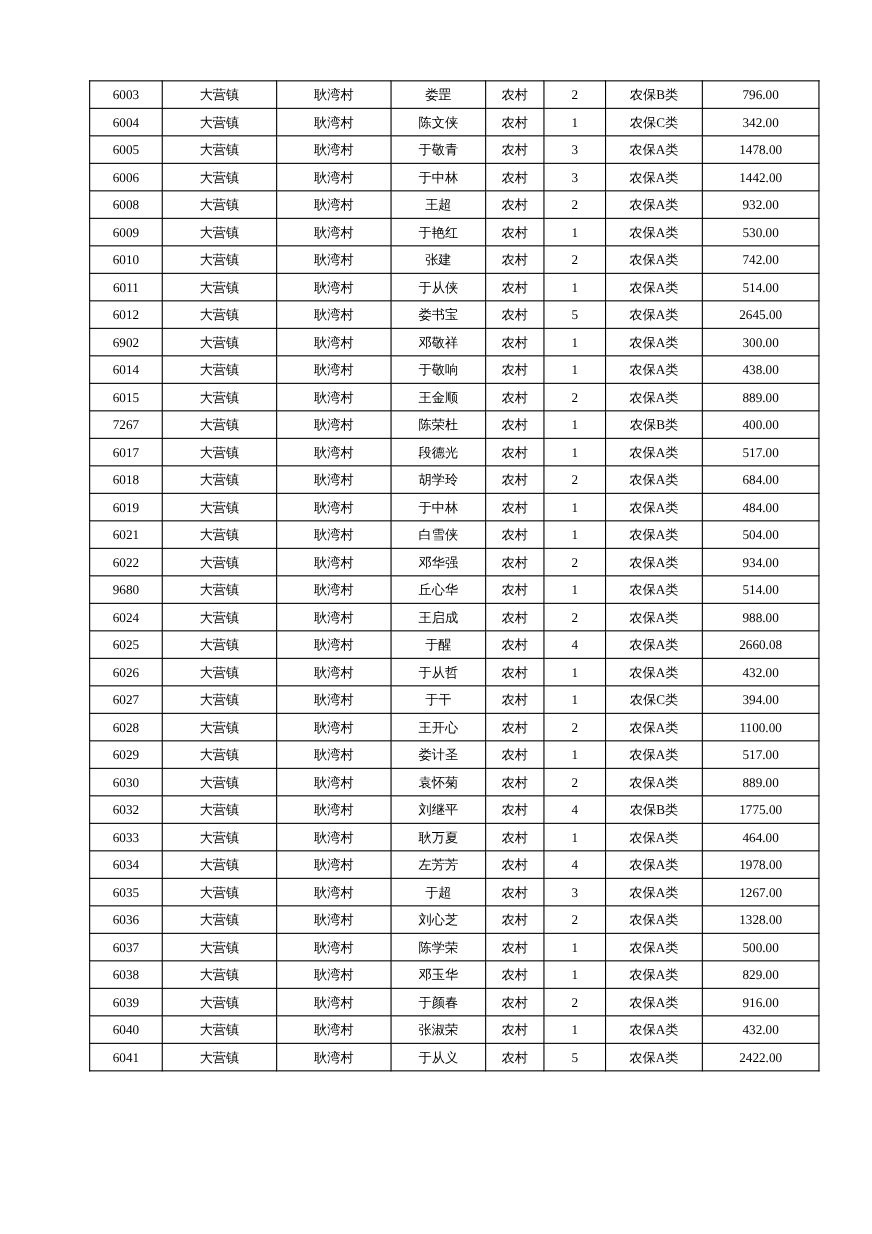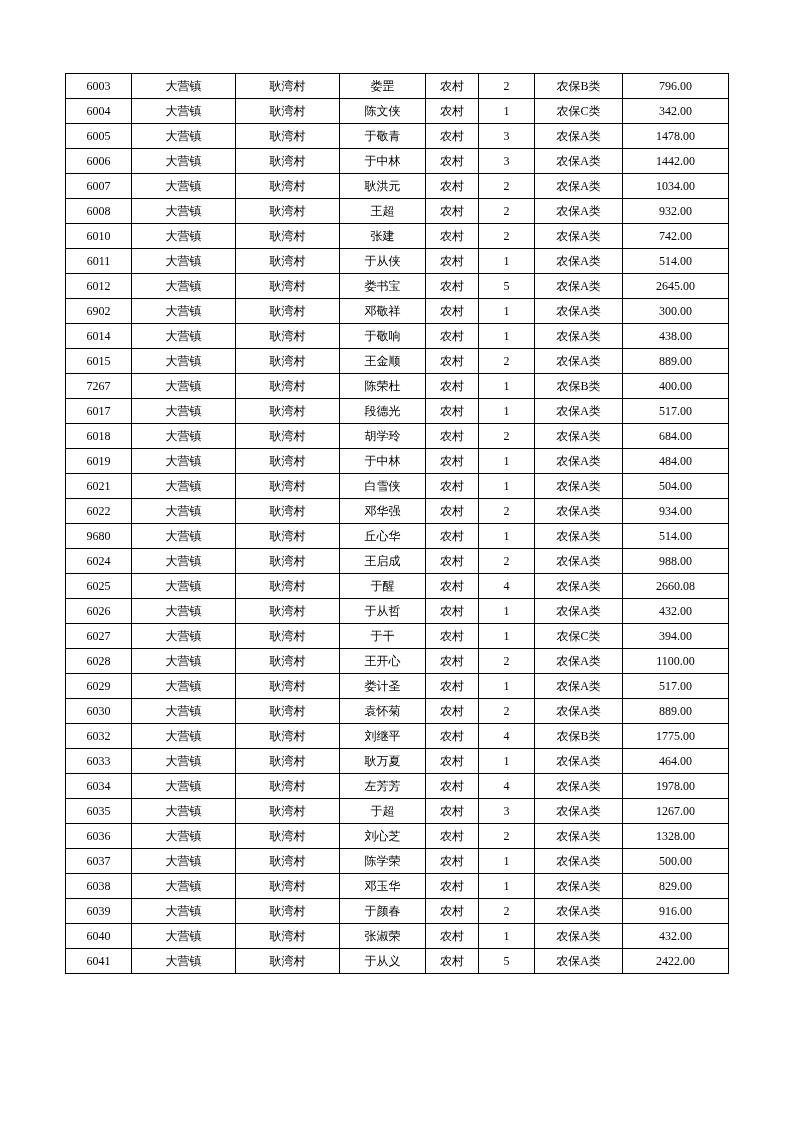--- a/index.html
+++ b/index.html
@@ -19,20 +19,21 @@
   .table-wrap {
     position: absolute;
     left: 65px;
     top: 73px;
     width: 663px;
   }
   table.data-table {
     border-collapse: collapse;
     table-layout: fixed;
     width: 663px;
+    margin-left: 16px;
   }
   table.data-table td {
     border: 1px solid #000000;
     height: 24px;
     padding: 0 2px;
     font-size: 12px;
     text-align: center;
     vertical-align: middle;
     white-space: nowrap;
     overflow: hidden;
@@ -97,38 +98,38 @@
             <td>6006</td>
             <td>大营镇</td>
             <td>耿湾村</td>
             <td>于中林</td>
             <td>农村</td>
             <td>3</td>
             <td>农保A类</td>
             <td>1442.00</td>
           </tr>
           <tr>
-            <td>6007</td>
-            <td>大营镇</td>
-            <td>耿湾村</td>
-            <td>耿洪元</td>
-            <td>农村</td>
-            <td>2</td>
-            <td>农保A类</td>
-            <td>1034.00</td>
-          </tr>
-          <tr>
             <td>6008</td>
             <td>大营镇</td>
             <td>耿湾村</td>
             <td>王超</td>
             <td>农村</td>
             <td>2</td>
             <td>农保A类</td>
             <td>932.00</td>
+          </tr>
+          <tr>
+            <td>6009</td>
+            <td>大营镇</td>
+            <td>耿湾村</td>
+            <td>于艳红</td>
+            <td>农村</td>
+            <td>1</td>
+            <td>农保A类</td>
+            <td>530.00</td>
           </tr>
           <tr>
             <td>6010</td>
             <td>大营镇</td>
             <td>耿湾村</td>
             <td>张建</td>
             <td>农村</td>
             <td>2</td>
             <td>农保A类</td>
             <td>742.00</td>

